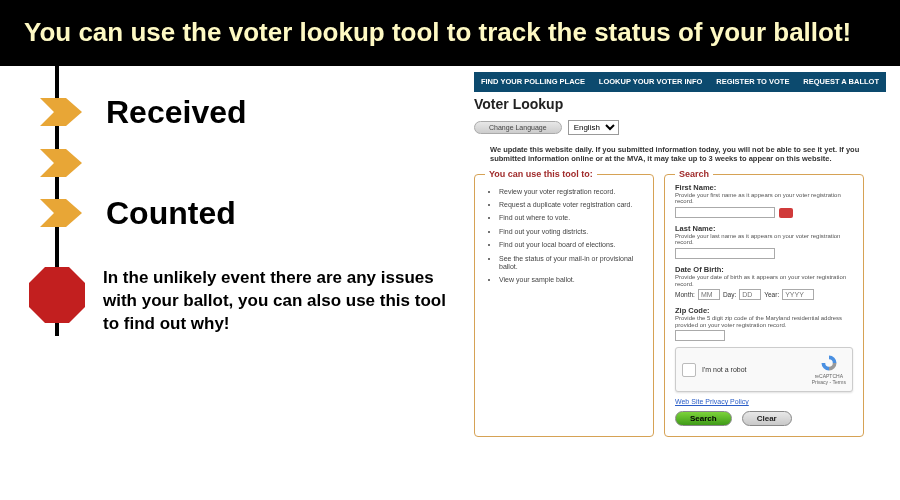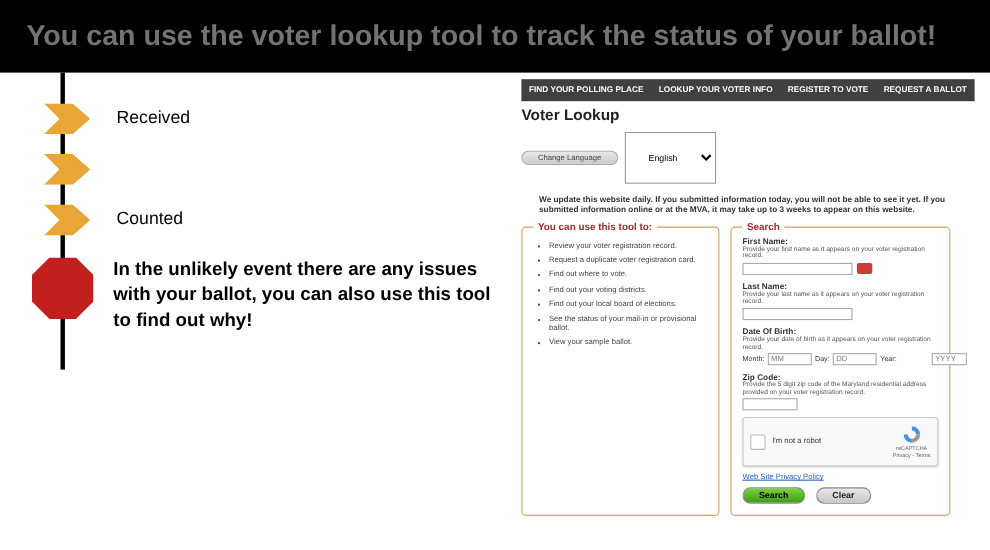--- a/index.html
+++ b/index.html
@@ -1,50 +1,50 @@
 <!DOCTYPE html>
 <html><head>
 <meta charset="utf-8">
 <style>
   * { box-sizing: border-box; margin: 0; padding: 0; }
   body { width: 900px; height: 500px; font-family: Arial, sans-serif; background: #fff; overflow: hidden; }
-  .banner { background: #000; color: #737373; font-size: 26px; font-weight: bold; padding: 16px 24px; line-height: 1.3; }
+  .banner { background: #000; color: #fef9c3; font-size: 26px; font-weight: bold; padding: 16px 24px; line-height: 1.3; }
   .content { display: flex; height: 396px; }
   .left { width: 470px; padding: 10px 20px 10px 40px; position: relative; }
   .timeline { position: absolute; left: 55px; top: 0; width: 4px; height: 270px; background: #000; }
   .step { display: flex; align-items: center; margin: 18px 0; position: relative; }
   .arrow { width: 42px; height: 28px; position: relative; margin-right: 24px; z-index: 2; }
   .arrow svg { width: 42px; height: 28px; }
-  .step-label { font-size: 16px; font-weight: normal; }
-  .stop-row { display: flex; align-items: flex-start; margin-top: 20px; }
+  .step-label { font-size: 32px; font-weight: bold; }
+  .stop-row { display: flex; align-items: flex-start; margin-top: 35px; }
   .stop { width: 56px; height: 56px; flex-shrink: 0; margin-right: 18px; margin-left: -11px; z-index: 2; }
   .stop svg { width: 56px; height: 56px; }
   .stop-text { font-size: 17px; font-weight: bold; line-height: 1.35; }
   .right { width: 430px; padding: 6px 14px 6px 4px; font-size: 8px; color: #333; }
-  .navbar { background: #404040; color: #fff; display: flex; justify-content: space-around; align-items: center; height: 20px; font-size: 7.5px; font-weight: bold; }
+  .navbar { background: #0c4a6e; color: #fff; display: flex; justify-content: space-around; align-items: center; height: 20px; font-size: 7.5px; font-weight: bold; }
   .navbar span { cursor: pointer; }
   .page-title { font-size: 14px; font-weight: bold; margin: 4px 0 8px; color: #222; }
   .lang-row { display: flex; align-items: center; gap: 6px; margin-bottom: 10px; }
   .lang-btn { background: linear-gradient(#e8e8e8,#ccc); border: 1px solid #aaa; border-radius: 11px; padding: 2px 14px; font-size: 7px; color: #444; }
-  .lang-sel { border: 1px solid #999; font-size: 8px; padding: 17px; background: #fff; }
+  .lang-sel { border: 1px solid #999; font-size: 8px; padding: 1px; background: #fff; }
   .notice { font-size: 7.5px; font-weight: bold; margin-bottom: 10px; line-height: 1.25; margin-left: 16px; }
   .panels { display: flex; gap: 10px; }
   .panel { border: 1px solid #d6a255; border-radius: 4px; padding: 8px 10px 10px; position: relative; }
   .panel-title { position: absolute; top: -6px; left: 10px; background: #fff; padding: 0 4px; color: #a02b2b; font-size: 9px; font-weight: bold; }
   .panel-left { width: 180px; }
   .panel-right { width: 200px; }
   .uses { list-style: disc; padding-left: 14px; font-size: 7px; color: #444; }
   .uses li { margin: 5px 0; line-height: 1.2; }
   .field { margin-bottom: 6px; }
   .field-label { font-size: 7.5px; font-weight: bold; display: block; }
   .field-hint { font-size: 6px; color: #555; display: block; line-height: 1.1; margin-bottom: 2px; }
   .field input[type=text] { border: 1px solid #aaa; font-size: 7px; padding: 1px 2px; background: #fff; }
   .dob-row { display: flex; gap: 3px; align-items: center; font-size: 6.5px; }
-  .dob-row input { width: 40px; }
-  .dob-row input.year { width: 32px; margin-left: 29px; }
+  .dob-row input { width: 22px; }
+  .dob-row input.year { width: 32px; }
   .spellbox { width: 14px; height: 10px; background: #d03a3a; border-radius: 2px; display: inline-block; vertical-align: middle; margin-left: 4px; }
   .captcha { border: 1px solid #ccc; border-radius: 3px; background: #f9f9f9; padding: 6px; display: flex; align-items: center; justify-content: space-between; margin-top: 6px; box-shadow: 0 1px 2px rgba(0,0,0,.12); }
   .captcha-left { display: flex; align-items: center; gap: 6px; font-size: 7px; }
   .captcha-check { width: 14px; height: 14px; border: 1.5px solid #bbb; border-radius: 2px; background: #fff; }
   .captcha-right { text-align: center; font-size: 5px; color: #666; }
   .captcha-logo { width: 18px; height: 18px; margin: 0 auto 1px; }
   .policy { color: #2a5dc7; font-size: 7px; margin: 6px 0; text-decoration: underline; cursor: pointer; }
   .btns { display: flex; gap: 10px; margin-top: 4px; }
   .btn { border: 1px solid #888; border-radius: 11px; padding: 2px 14px; font-size: 8px; font-weight: bold; cursor: pointer; }
   .btn-search { background: linear-gradient(#7cd43a,#3f9a18); color: #000; }

